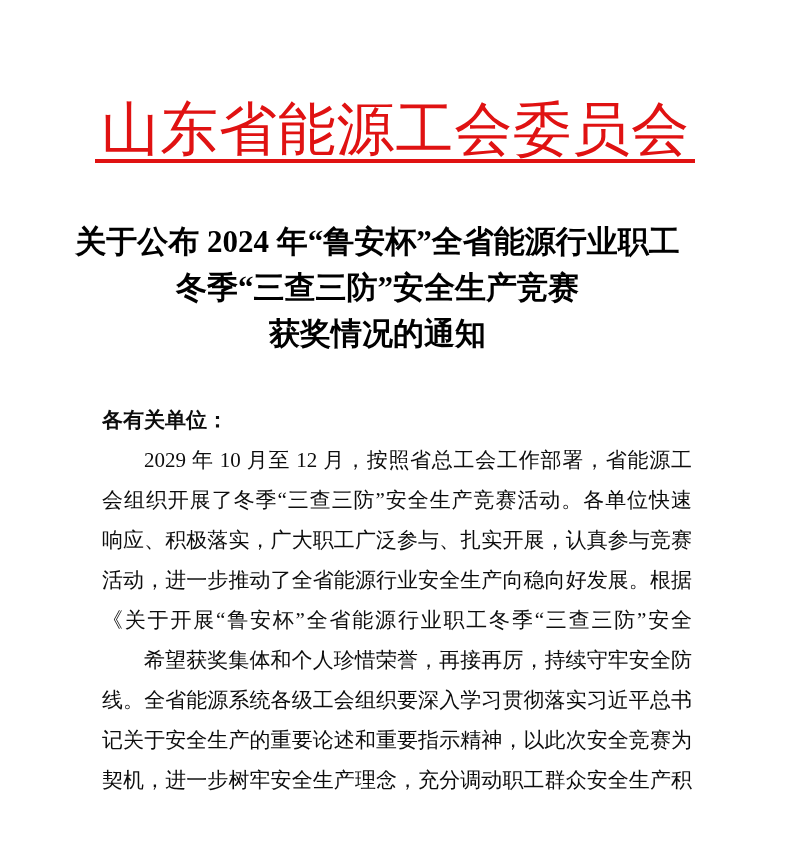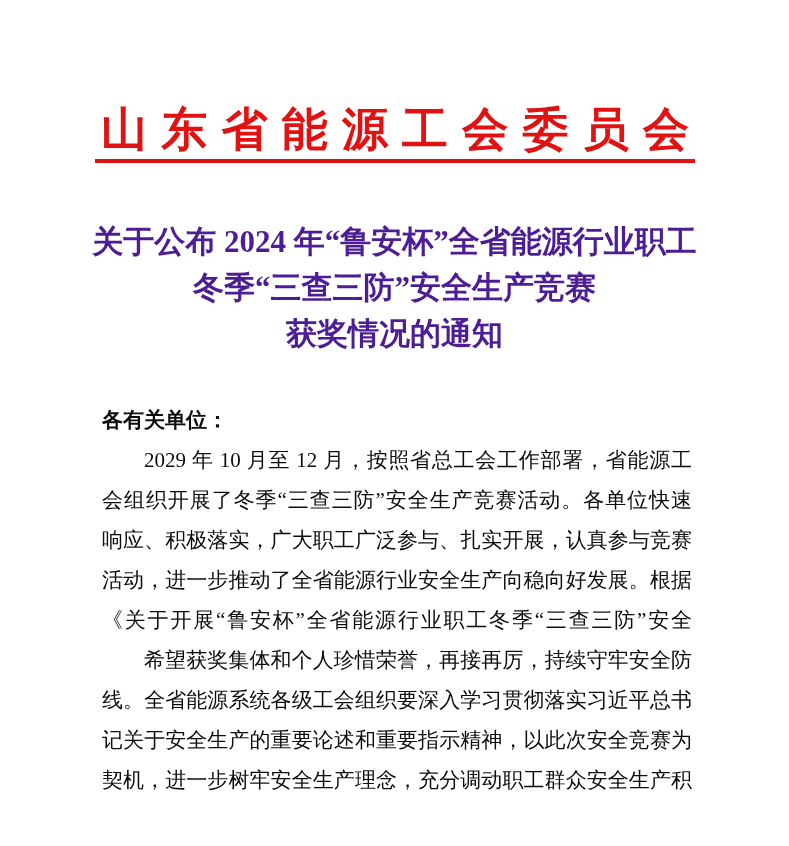--- a/index.html
+++ b/index.html
@@ -14,44 +14,44 @@
     color: #111111;
   }
   
   .letterhead {
     position: absolute;
     top: 106px;
     left: 95px;
     width: 600px;
   }
   .org-name {
-    font-size: 46px;
+    font-size: 58px;
     line-height: 48px;
-    font-weight: 700;
+    font-weight: 400;
     color: #e01212;
     text-align: justify;
     text-align-last: justify;
     padding: 0 6px;
     white-space: normal;
     letter-spacing: 0;
   }
   .red-rule {
     margin-top: 5px;
     height: 4px;
     background: #e01212;
   }
   
   .doc-title {
     position: absolute;
     top: 219px;
-    left: 45px;
+    left: 28px;
     width: 699px;
     text-align: center;
     font-weight: 700;
-    color: #4c1d95;
+    color: #000000;
   }
   .title-line {
     font-size: 31px;
     line-height: 46px;
     height: 46px;
     overflow: hidden;
     white-space: nowrap;
   }
   
   .doc-body {

